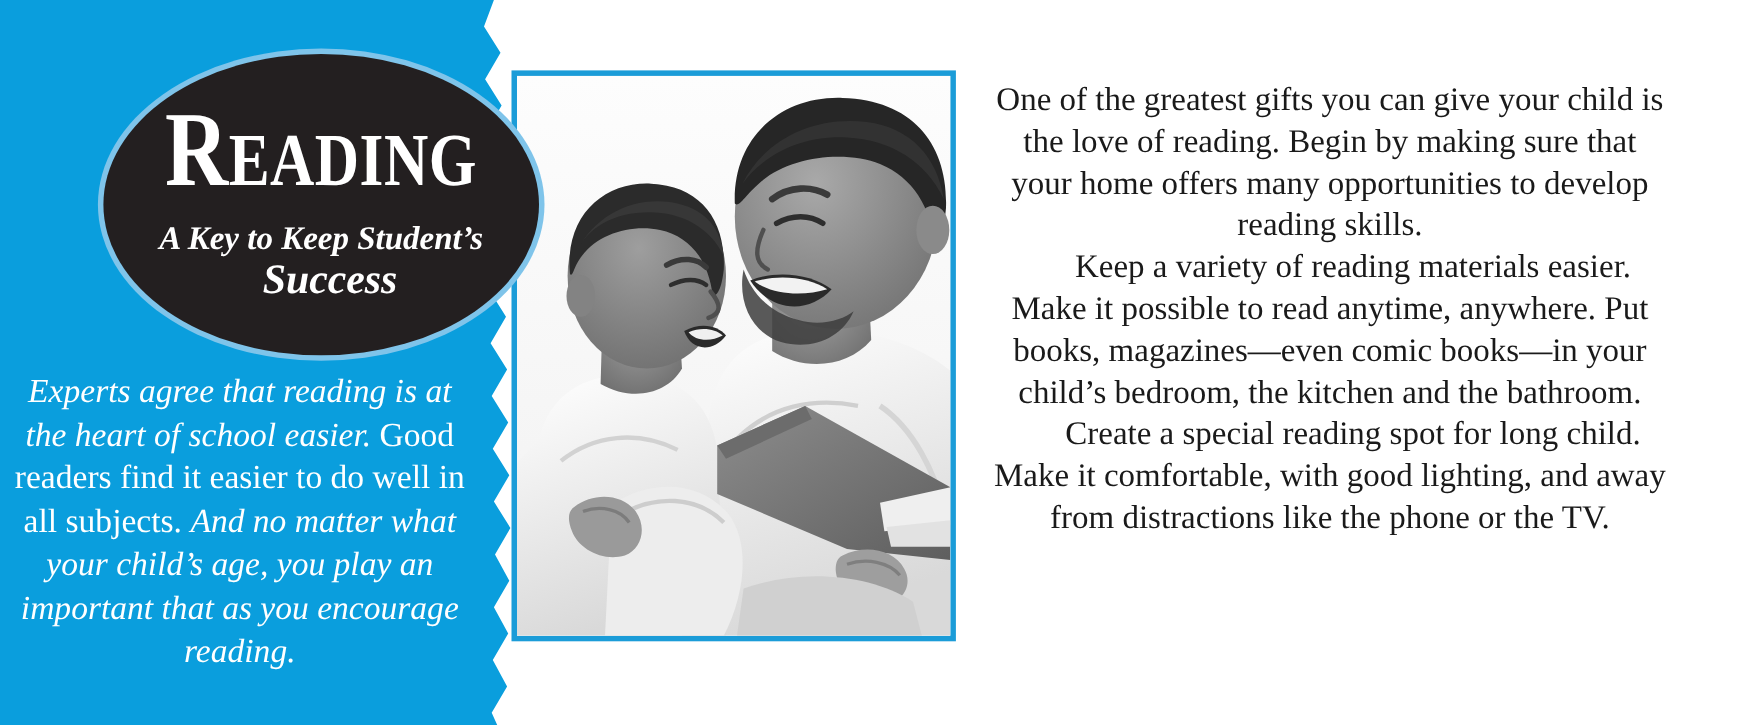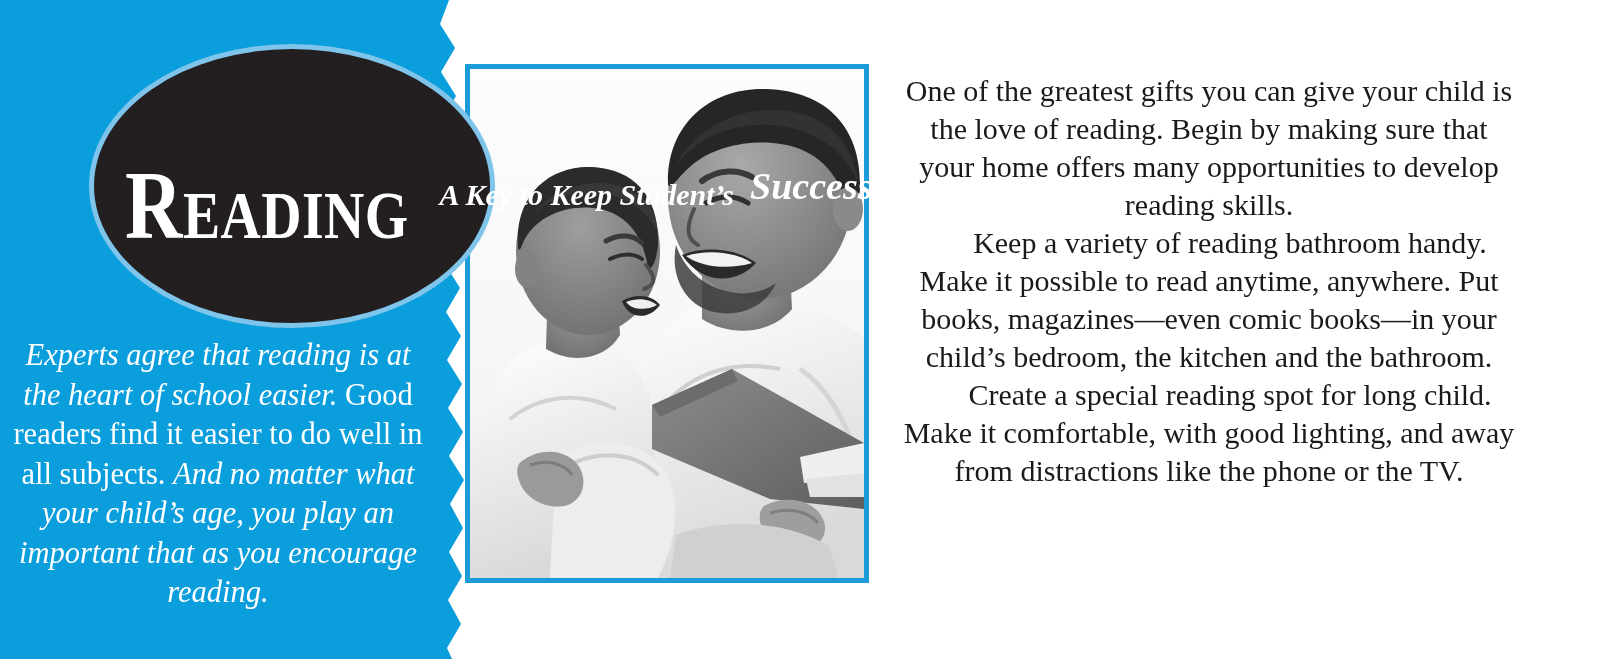--- a/index.html
+++ b/index.html
@@ -35,21 +35,21 @@
   #logo-ellipse {
     position: absolute;
     left: 94px;
     top: 49px;
     width: 396px;
     height: 274px;
     border-radius: 50%;
     background: #231f20;
     box-shadow: 0 0 0 5px #7fc4ea;
     display: flex;
-    flex-direction: row;
+    flex-direction: column;
     align-items: center;
     justify-content: flex-start;
     z-index: 6;
   }
   #logo-title {
     color: #ffffff;
     font-family: "Liberation Serif", serif;
     font-weight: bold;
     font-size: 97px;
     line-height: 1;
@@ -245,17 +245,17 @@
       <path d="M296,436 C316,426 342,430 352,448 C360,462 352,478 334,480
                C312,482 292,468 290,452 C289,444 291,438 296,436 Z" fill="#9e9e9e"></path>
       <path d="M300,444 C318,438 338,442 348,454" fill="none" stroke="#7f7f7f" stroke-width="3"></path>
 
       <path d="M206,466 C256,448 320,452 360,478 L368,509 L200,509 Z" fill="#d0d0d0"></path>
     </svg>
   </div>
 
   <div id="body-copy">
     <p>One of the greatest gifts you can give your child is the love of reading. Begin by making sure that your home offers many opportunities to develop reading skills.</p>
-    <p>Keep a variety of reading bathroom handy. Make it possible to read anytime, anywhere. Put books, magazines—even comic books—in your child’s bedroom, the kitchen and the bathroom.</p>
+    <p>Keep a variety of reading materials easier. Make it possible to read anytime, anywhere. Put books, magazines—even comic books—in your child’s bedroom, the kitchen and the bathroom.</p>
     <p>Create a special reading spot for long child. Make it comfortable, with good lighting, and away from distractions like the phone or the TV.</p>
   </div>
 
 </div>
 
 </body></html>

